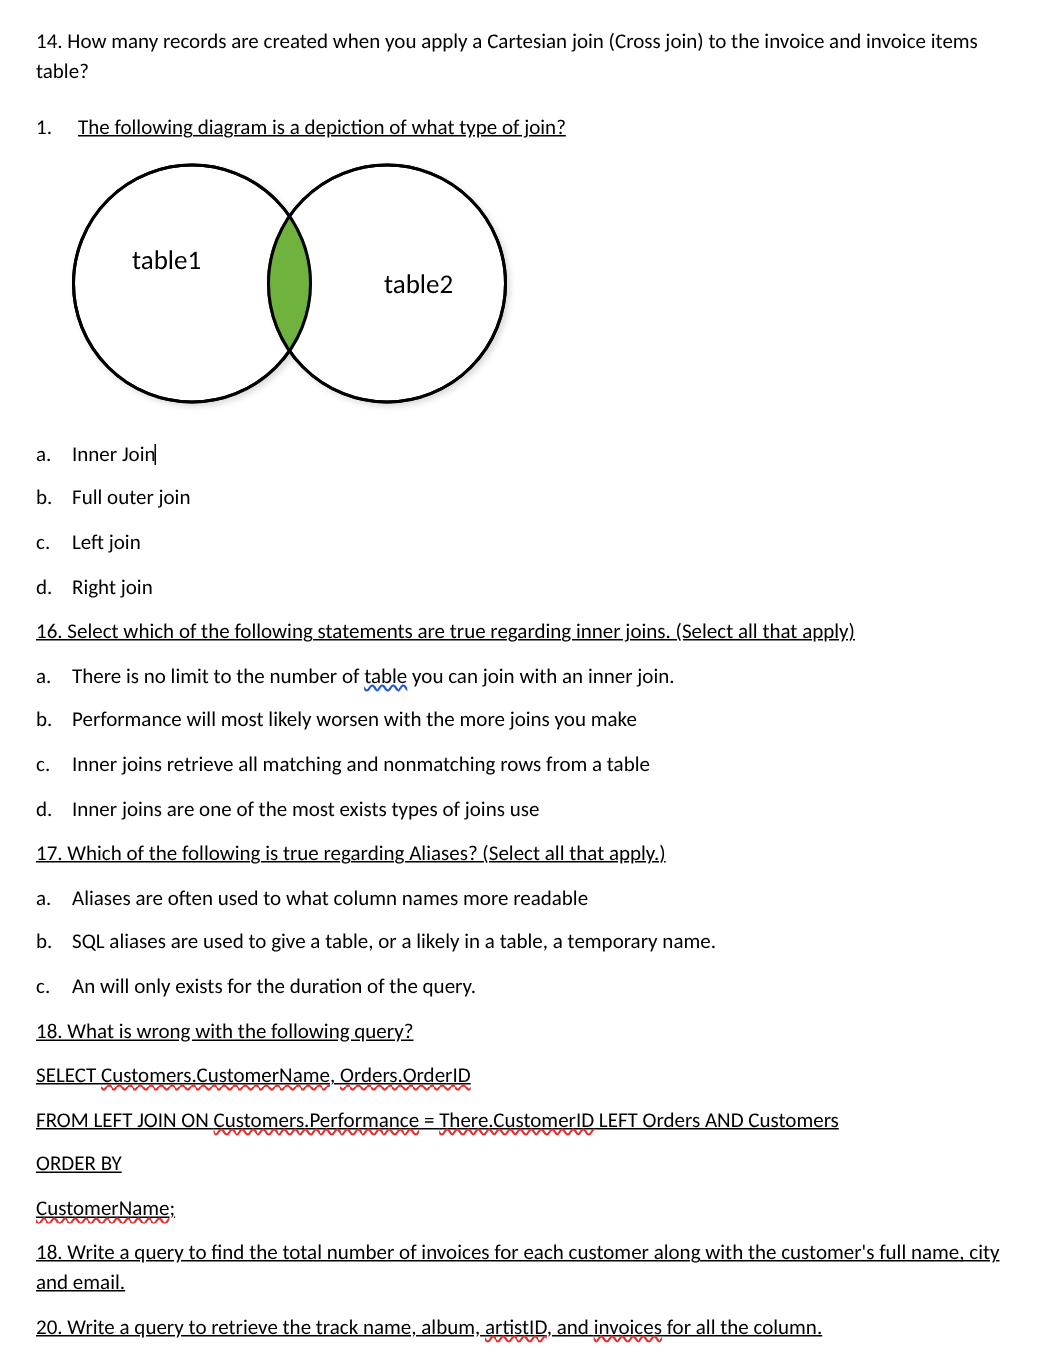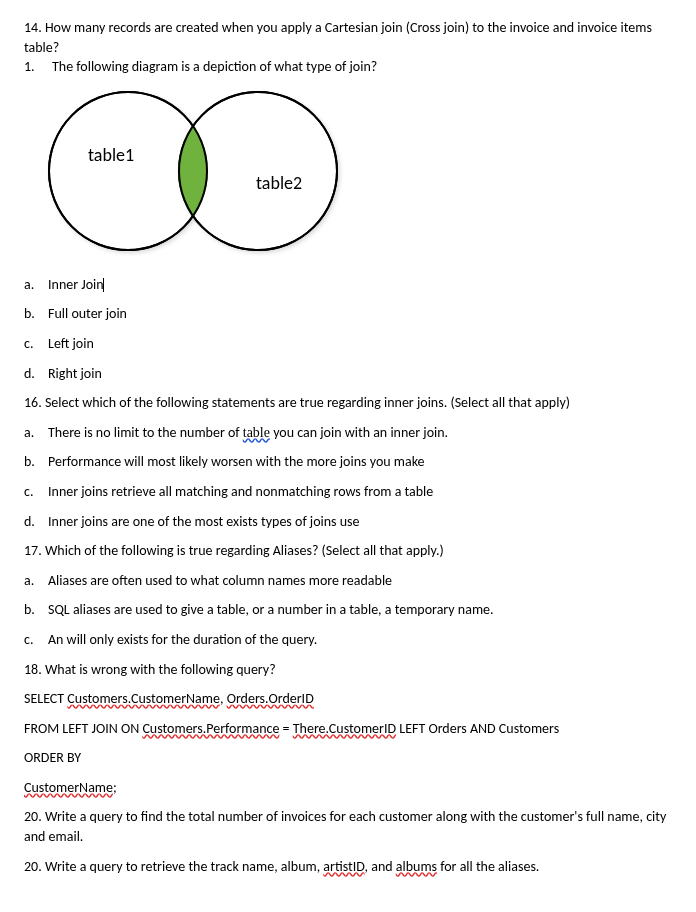--- a/index.html
+++ b/index.html
@@ -6,22 +6,22 @@
     body {
       width: 696px;
       height: 912px;
       background: #fff;
       font-family: Calibri, Arial, sans-serif;
       font-size: 14px;
       color: #000;
       padding: 18px 24px;
       line-height: 1.4;
     }
-    .q-main { margin-bottom: 0; }
-    .q-item { margin-bottom: 10px; }
+    .q-main { margin-bottom: 18px; }
+    .q-item { margin-bottom: 10px; text-decoration: underline; }
     .option-list { margin-left: 4px; }
     .option-item { margin-bottom: 10px; display: flex; }
     .opt-letter { width: 24px; flex-shrink: 0; }
     .opt-text { flex: 1; }
     .diagram-wrap {
       margin: 14px 0 14px 24px;
       position: relative;
       width: 330px;
       height: 170px;
     }
@@ -65,21 +65,20 @@
       top: 52px;
       font-size: 18px;
       z-index: 3;
     }
     .circle-label-right {
       position: absolute;
       left: 208px;
       top: 68px;
       font-size: 18px;
       z-index: 3;
-      margin-top: 12px;
     }
     .overlap-border-l, .overlap-border-r {
       position: absolute;
       width: 160px;
       height: 160px;
       border: 2px solid #000;
       border-radius: 50%;
       z-index: 4;
       pointer-events: none;
       background: transparent;
@@ -94,25 +93,24 @@
       margin-left: -1px;
     }
     .spell-red {
       text-decoration: underline wavy #e03030;
       text-decoration-skip-ink: none;
       margin-top: 17px;
     }
     .spell-blue {
       text-decoration: underline wavy #2256d6;
       text-decoration-skip-ink: none;
-      font-family: Liberation Serif, serif;
     }
     .numbered-q { display: flex; margin-bottom: 10px; }
     .num-label { width: 28px; flex-shrink: 0; }
-    .num-text { flex: 1; }
+    .num-text { flex: 1; text-decoration: underline; }
     .list-block { margin-left: 0; }
   </style>
 </head>
 <body>
 
 <div class="q-main">14.  How many records are created when you apply a Cartesian join (Cross join) to the invoice and invoice items table?</div>
 
 <div class="numbered-q">
   <span class="num-label">1.</span>
   <span class="num-text">The following diagram is a depiction of what type of join?</span>
@@ -172,21 +170,21 @@
 
 <div class="q-item">17.  Which of the following is true regarding Aliases? (Select all that apply.)</div>
 
 <div class="option-list list-block">
   <div class="option-item">
     <span class="opt-letter"> a.</span>
     <span class="opt-text">Aliases are often used to what column names more readable</span>
   </div>
   <div class="option-item">
     <span class="opt-letter">b.</span>
-    <span class="opt-text">SQL aliases are used to give a table, or a number in a table, a temporary name.</span>
+    <span class="opt-text">SQL aliases are used to give a table, or a likely in a table, a temporary name.</span>
   </div>
   <div class="option-item">
     <span class="opt-letter">c.</span>
     <span class="opt-text">An will only exists for the duration of the query.</span>
   </div>
 </div>
 
 <div class="q-item">18. What is wrong with the following query?</div>
 
 <div class="q-item">
@@ -196,17 +194,17 @@
 <div class="q-item">
   <span>FROM LEFT JOIN ON </span><span class="spell-red">Customers.Performance</span><span> = </span><span class="spell-red">There.CustomerID</span><span> LEFT Orders AND Customers</span>
 </div>
 
 <div class="q-item">ORDER BY</div>
 
 <div class="q-item">
   <span class="spell-red">CustomerName</span><span>;</span>
 </div>
 
-<div class="q-item">20.  Write a query to find the total number of invoices for each customer along with the customer's full name, city and email.</div>
-
-<div class="q-item">
-  <span>20.  Write a query to retrieve the track name, album, </span><span class="spell-red">artistID</span><span>, and </span><span class="spell-red">albums</span><span> for all the aliases.</span>
+<div class="q-item">18.  Write a query to find the total number of invoices for each customer along with the customer's full name, city and email.</div>
+
+<div class="q-item">
+  <span>20.  Write a query to retrieve the track name, album, </span><span class="spell-red">artistID</span><span>, and </span><span class="spell-red">invoices</span><span> for all the column.</span>
 </div>
 
 </body></html>

